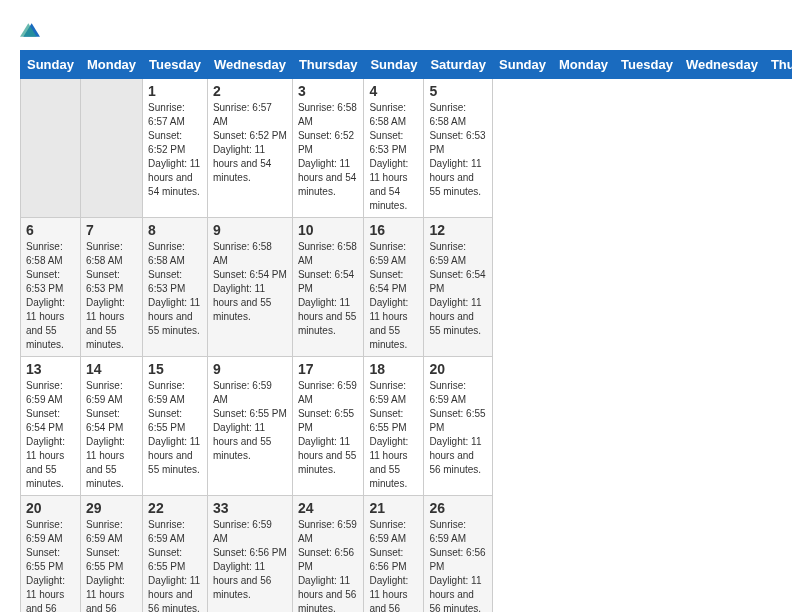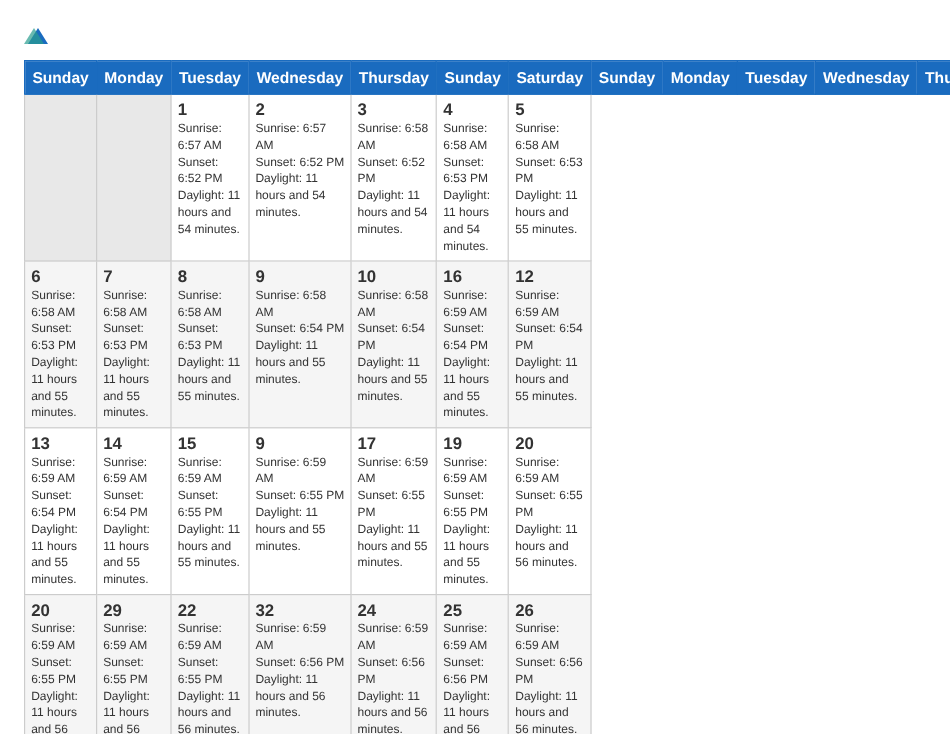--- a/index.html
+++ b/index.html
@@ -238,21 +238,21 @@
 Sunset: 6:55 PM
 Daylight: 11 hours and 55 minutes.</div>
         </td>
         <td>
           <span class="day-num">17</span>
           <div class="day-detail" style="white-space: pre-line;">Sunrise: 6:59 AM
 Sunset: 6:55 PM
 Daylight: 11 hours and 55 minutes.</div>
         </td>
         <td>
-          <span class="day-num">19</span>
+          <span class="day-num">18</span>
           <div class="day-detail" style="white-space: pre-line;">Sunrise: 6:59 AM
 Sunset: 6:55 PM
 Daylight: 11 hours and 55 minutes.</div>
         </td>
         <td>
           <span class="day-num">20</span>
           <div class="day-detail" style="white-space: pre-line;">Sunrise: 6:59 AM
 Sunset: 6:55 PM
 Daylight: 11 hours and 56 minutes.</div>
         </td>
@@ -270,33 +270,33 @@
 Sunset: 6:55 PM
 Daylight: 11 hours and 56 minutes.</div>
         </td>
         <td>
           <span class="day-num">22</span>
           <div class="day-detail" style="white-space: pre-line;">Sunrise: 6:59 AM
 Sunset: 6:55 PM
 Daylight: 11 hours and 56 minutes.</div>
         </td>
         <td>
-          <span class="day-num">32</span>
+          <span class="day-num">33</span>
           <div class="day-detail" style="white-space: pre-line;">Sunrise: 6:59 AM
 Sunset: 6:56 PM
 Daylight: 11 hours and 56 minutes.</div>
         </td>
         <td>
           <span class="day-num">24</span>
           <div class="day-detail" style="white-space: pre-line;">Sunrise: 6:59 AM
 Sunset: 6:56 PM
 Daylight: 11 hours and 56 minutes.</div>
         </td>
         <td>
-          <span class="day-num">25</span>
+          <span class="day-num">21</span>
           <div class="day-detail" style="white-space: pre-line;">Sunrise: 6:59 AM
 Sunset: 6:56 PM
 Daylight: 11 hours and 56 minutes.</div>
         </td>
         <td>
           <span class="day-num">26</span>
           <div class="day-detail" style="white-space: pre-line;">Sunrise: 6:59 AM
 Sunset: 6:56 PM
 Daylight: 11 hours and 56 minutes.</div>
         </td>

